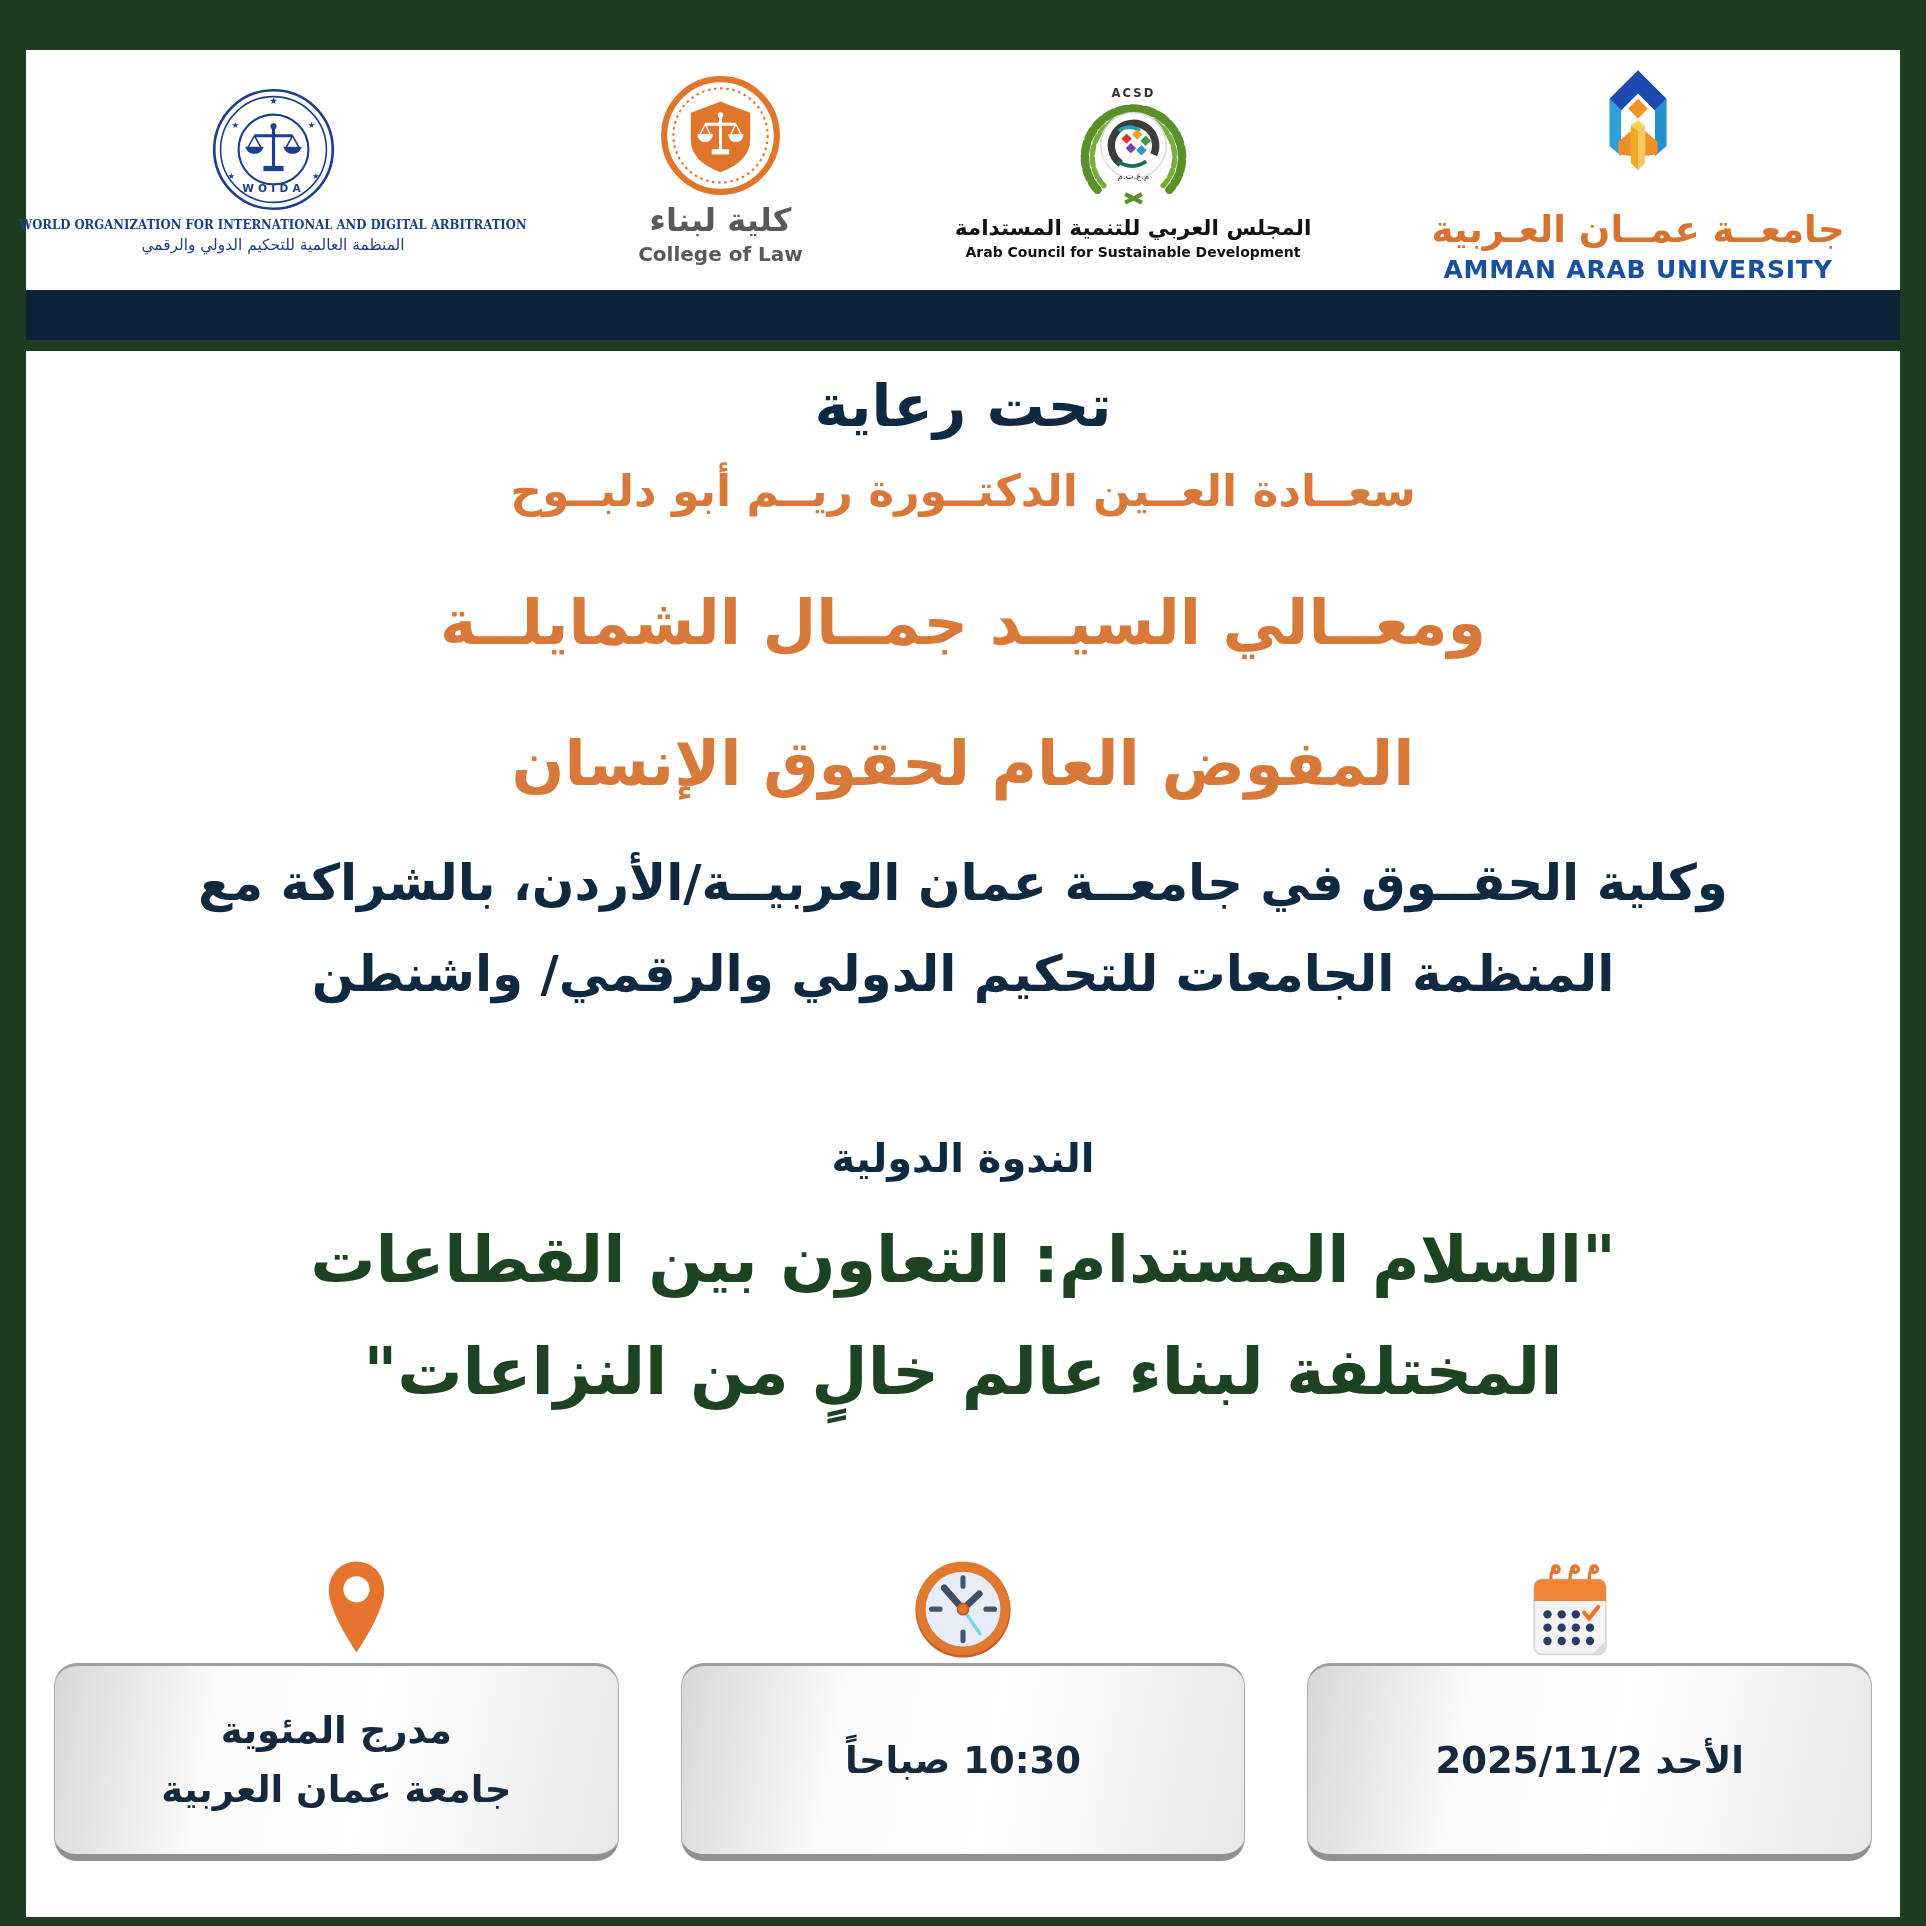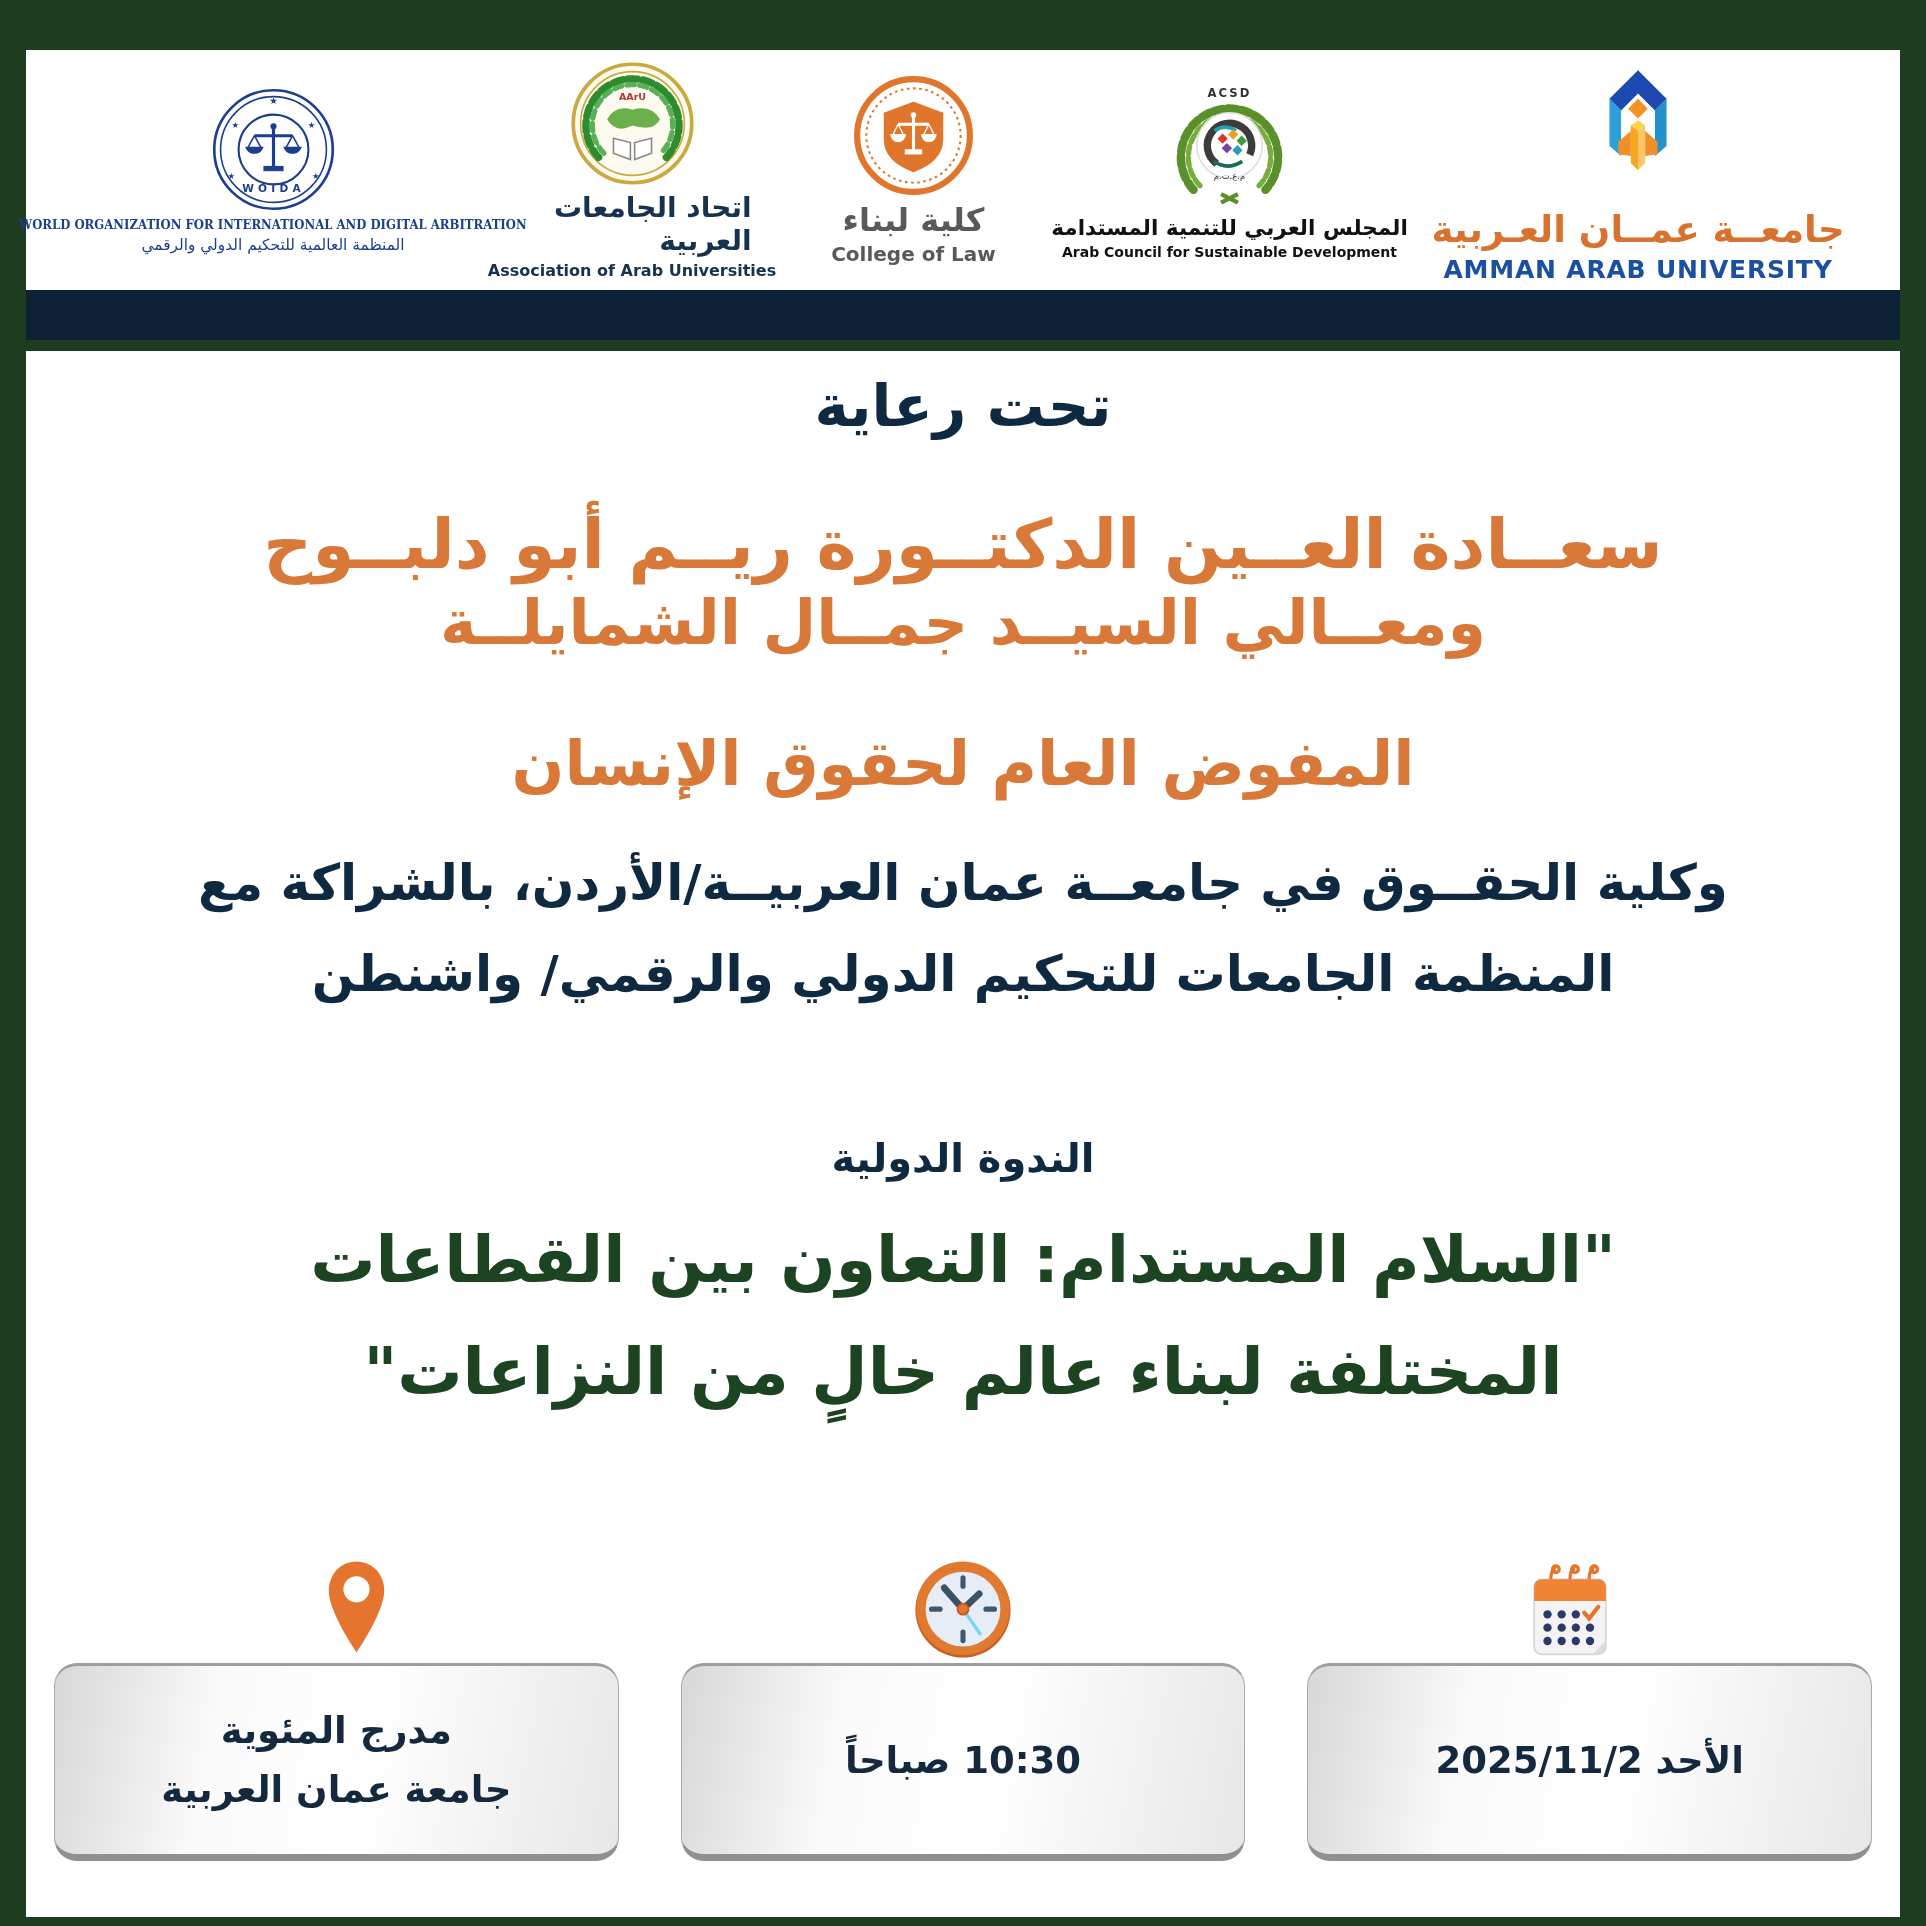--- a/index.html
+++ b/index.html
@@ -21,21 +21,21 @@
   .law-ar{color:#58595b;font-size:32px;font-weight:bold;direction:rtl;}
   .law-en{color:#58595b;font-size:20px;font-weight:bold;white-space:nowrap;}
   .acsd-ar{color:#111;font-size:21.6px;font-weight:bold;direction:rtl;white-space:nowrap;}
   .acsd-en{color:#111;font-size:14px;font-weight:bold;white-space:nowrap;}
   .aau-ar{color:#d8722f;font-size:37px;font-weight:bold;direction:rtl;white-space:nowrap;margin-top:32px;}
   .aau-en{color:#1b4fa0;font-size:25px;font-weight:bold;letter-spacing:0.8px;white-space:nowrap;}
 
   
   .ctext{position:absolute;left:0;width:100%;white-space:nowrap;}
   .patronage{top:21px;font-size:58px;font-weight:800;color:var(--navy-text,#0f2940);direction:rtl;}
-  .patron1{top:114px;font-size:68px;font-weight:800;color:var(--orange,#d8793a);direction:rtl;margin-top:40px;}
+  .patron1{top:114px;font-size:44px;font-weight:800;color:var(--orange,#d8793a);direction:rtl;}
   .patron2{top:235px;font-size:62px;font-weight:800;color:var(--orange,#d8793a);direction:rtl;}
   .patron3{top:376px;font-size:62px;font-weight:800;color:var(--orange,#d8793a);direction:rtl;}
   .org{top:487px;font-size:50px;font-weight:bold;color:var(--navy-text,#0f2940);direction:rtl;line-height:1.82;}
   .symposium{top:784px;font-size:40px;font-weight:800;color:var(--navy-text,#0f2940);direction:rtl;}
   .title{top:853px;font-size:65px;font-weight:800;color:var(--title-green,#1d4422);direction:rtl;line-height:1.72;}
 
   .icons-row{position:absolute;left:0;top:1198px;width:100%;height:112px;display:flex;
     padding:0 58px;box-sizing:border-box;gap:62px;align-items:flex-end;}
   .icon-cell{flex:1;display:flex;justify-content:center;align-items:flex-end;}
 
@@ -75,34 +75,20 @@
           <line x1="78" y1="47" x2="84" y2="58" stroke-width="1.5"></line>
           <path d="M70 58 A8.5 8.5 0 0 0 86 58 Z"></path>
           <rect x="51" y="76" width="18" height="4"></rect>
         </g>
         <text x="60" y="100" font-size="10" font-weight="bold" fill="#1c3e8e" text-anchor="middle" letter-spacing="4">WOIDA</text>
       </svg>
       <div class="woida-en">WORLD ORGANIZATION FOR INTERNATIONAL AND DIGITAL ARBITRATION</div>
       <div class="woida-ar">المنظمة العالمية للتحكيم الدولي والرقمي</div>
     </div>
 
-    <div class="logo-block" style="width:239px;">
-      <svg width="127" height="127" viewBox="0 0 120 120">
-        <circle cx="60" cy="60" r="56" fill="#fdfaf0" stroke="#caa93f" stroke-width="3.5"></circle>
-        <circle cx="60" cy="60" r="49" fill="none" stroke="#caa93f" stroke-width="1.5"></circle>
-        <path d="M28 92 A44 44 0 1 1 92 92" fill="none" stroke="#2e8b2e" stroke-width="7" stroke-dasharray="9 5" stroke-linecap="round"></path>
-        <path d="M33 88 A38 38 0 1 1 87 88" fill="none" stroke="#58b058" stroke-width="5" stroke-dasharray="7 5" stroke-linecap="round"></path>
-        <text x="60" y="38" font-size="9" fill="#b03a3a" text-anchor="middle" font-weight="bold">AArU</text>
-        <path d="M36 56 Q44 42 60 47 Q78 42 86 56 Q80 68 60 62 Q44 70 36 56 Z" fill="#6ab04c"></path>
-        <path d="M42 74 L58 78 L58 94 L42 88 Z" fill="#fff" stroke="#888" stroke-width="1.5"></path>
-        <path d="M78 74 L62 78 L62 94 L78 88 Z" fill="#fff" stroke="#888" stroke-width="1.5"></path>
-      </svg>
-      <div class="aaru-ar">اتحاد الجامعات العربية</div>
-      <div class="aaru-en">Association of Arab Universities</div>
-    </div>
 
     <div class="logo-block" style="width:223px;">
       <svg width="123" height="123" viewBox="0 0 120 120">
         <circle cx="60" cy="60" r="55" fill="#fff" stroke="#e0752c" stroke-width="6"></circle>
         <circle cx="60" cy="60" r="46" fill="none" stroke="#e0752c" stroke-width="2" stroke-dasharray="2.5 3.5"></circle>
         <path d="M60 26 L90 37 V64 Q90 86 60 97 Q30 86 30 64 V37 Z" fill="#e0752c" stroke="#fff" stroke-width="2"></path>
         <g stroke="#fff" fill="#fff">
           <line x1="60" y1="42" x2="60" y2="74" stroke-width="3"></line>
           <circle cx="60" cy="40" r="2.2"></circle>
           <line x1="45" y1="49" x2="75" y2="49" stroke-width="3"></line>

